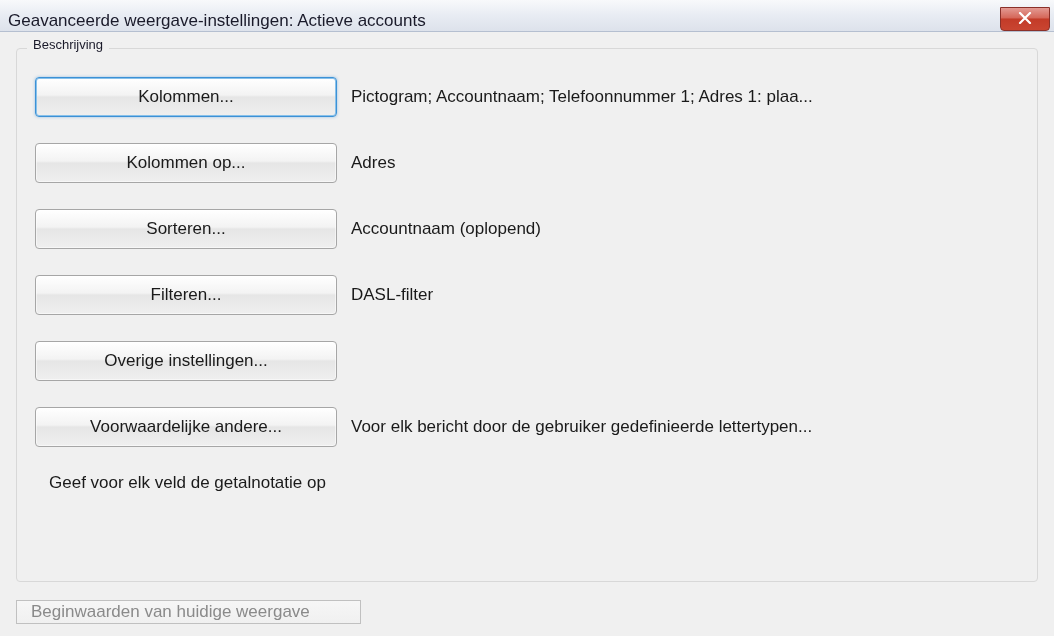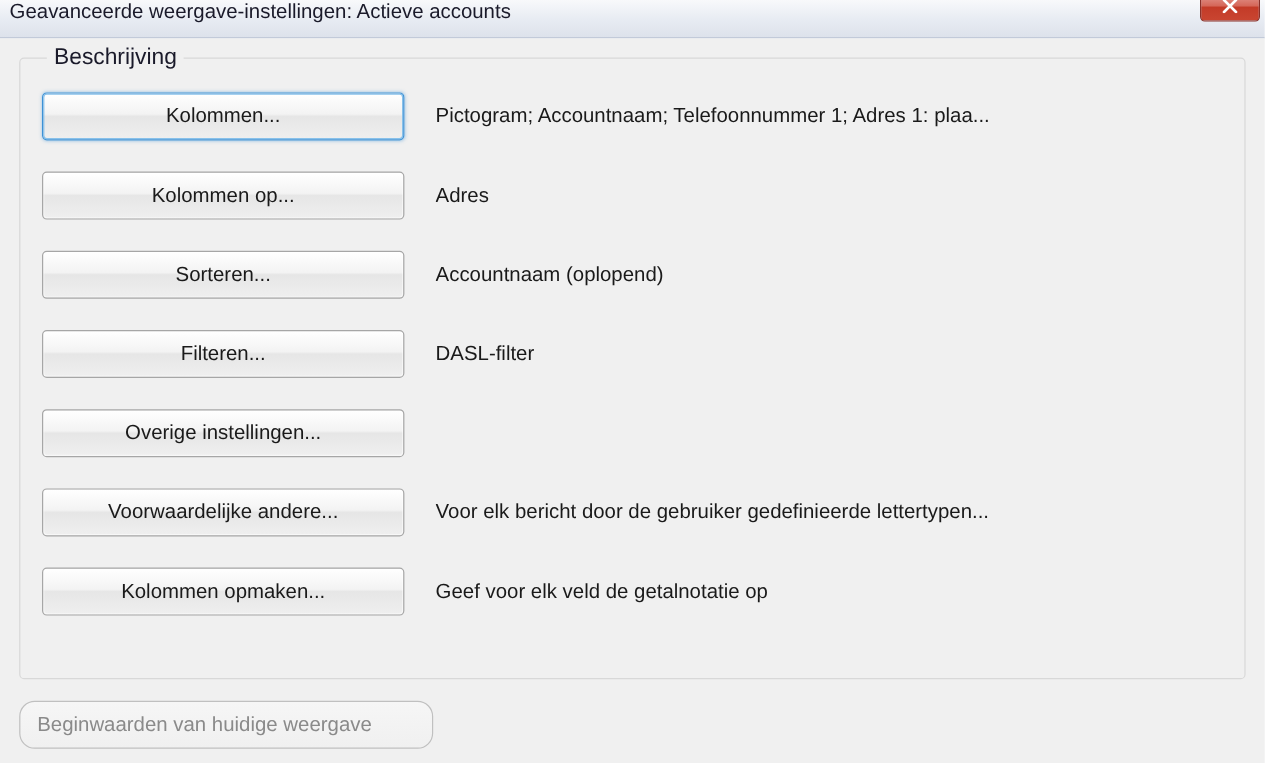--- a/index.html
+++ b/index.html
@@ -12,21 +12,21 @@
       width: 1054px;
       height: 636px;
       background: #ffffff;
       overflow: hidden;
     }
     .titlebar {
       height: 32px;
       background: linear-gradient(to bottom, #f8f9fb 0%, #e8ecf3 50%, #dde2eb 100%);
       border-bottom: 1px solid #b5bfd0;
       display: flex;
-      align-items: flex-start;
+      align-items: flex-end;
       justify-content: space-between;
       padding-left: 8px;
       padding-right: 0;
     }
     .titlebar-title {
       font-size: 17px;
       color: #1a1a2a;
     }
     .close-button {
       width: 50px;
@@ -58,24 +58,24 @@
       border: 1px solid #d8d8d8;
       border-radius: 4px;
       padding: 28px 18px 20px 18px;
       position: relative;
       background: #f0f0f0;
       flex: 1;
     }
     .groupbox-title {
       position: absolute;
       top: -12px;
-      left: 22px;
+      left: 10px;
       background: #f0f0f0;
       padding: 0 6px;
-      font-size: 19px;
+      font-size: 13px;
       color: #1a1a2a;
     }
     .row {
       display: flex;
       align-items: center;
       margin-bottom: 26px;
     }
     .row:last-child {
       margin-bottom: 0;
     }
@@ -91,39 +91,39 @@
       display: flex;
       align-items: center;
       justify-content: center;
       box-shadow: 0 0 0 1px rgba(255,255,255,0.5) inset;
     }
     .btn.focused {
       border: 1px solid #3c91d6;
       box-shadow: 0 0 0 1px #88c1ea inset, 0 0 3px rgba(60,145,214,0.5);
     }
     .desc {
-      margin-left: 26px;
+      margin-left: 14px;
       font-size: 17px;
       color: #1a1a1a;
       white-space: nowrap;
       overflow: hidden;
       text-overflow: ellipsis;
       flex: 1;
     }
     .footer {
       display: flex;
       align-items: center;
       justify-content: space-between;
       margin-top: 18px;
     }
     .reset-btn {
       width: 345px;
-      height: 40px;
+      height: 24px;
       border: 1px solid #c0c0c0;
-      border-radius: 13px;
+      border-radius: 0;
       background: linear-gradient(to bottom, #f6f6f6 0%, #f0f0f0 100%);
       font-size: 17px;
       color: #8a8a8a;
       display: flex;
       align-items: center;
       justify-content: flex-start;
       padding-left: 14px;
       cursor: default;
     }
     .footer-right {
@@ -186,21 +186,20 @@
     <div class="row">
       <button class="btn">Overige instellingen...</button>
     </div>
 
     <div class="row">
       <button class="btn">Voorwaardelijke andere...</button>
       <span class="desc">Voor elk bericht door de gebruiker gedefinieerde lettertypen...</span>
     </div>
 
     <div class="row">
-      <button class="btn">Kolommen opmaken...</button>
       <span class="desc">Geef voor elk veld de getalnotatie op</span>
     </div>
   </div>
 
   <div class="footer">
     <div class="reset-btn">Beginwaarden van huidige weergave</div>
   </div>
 </div>
 
 </body></html>

